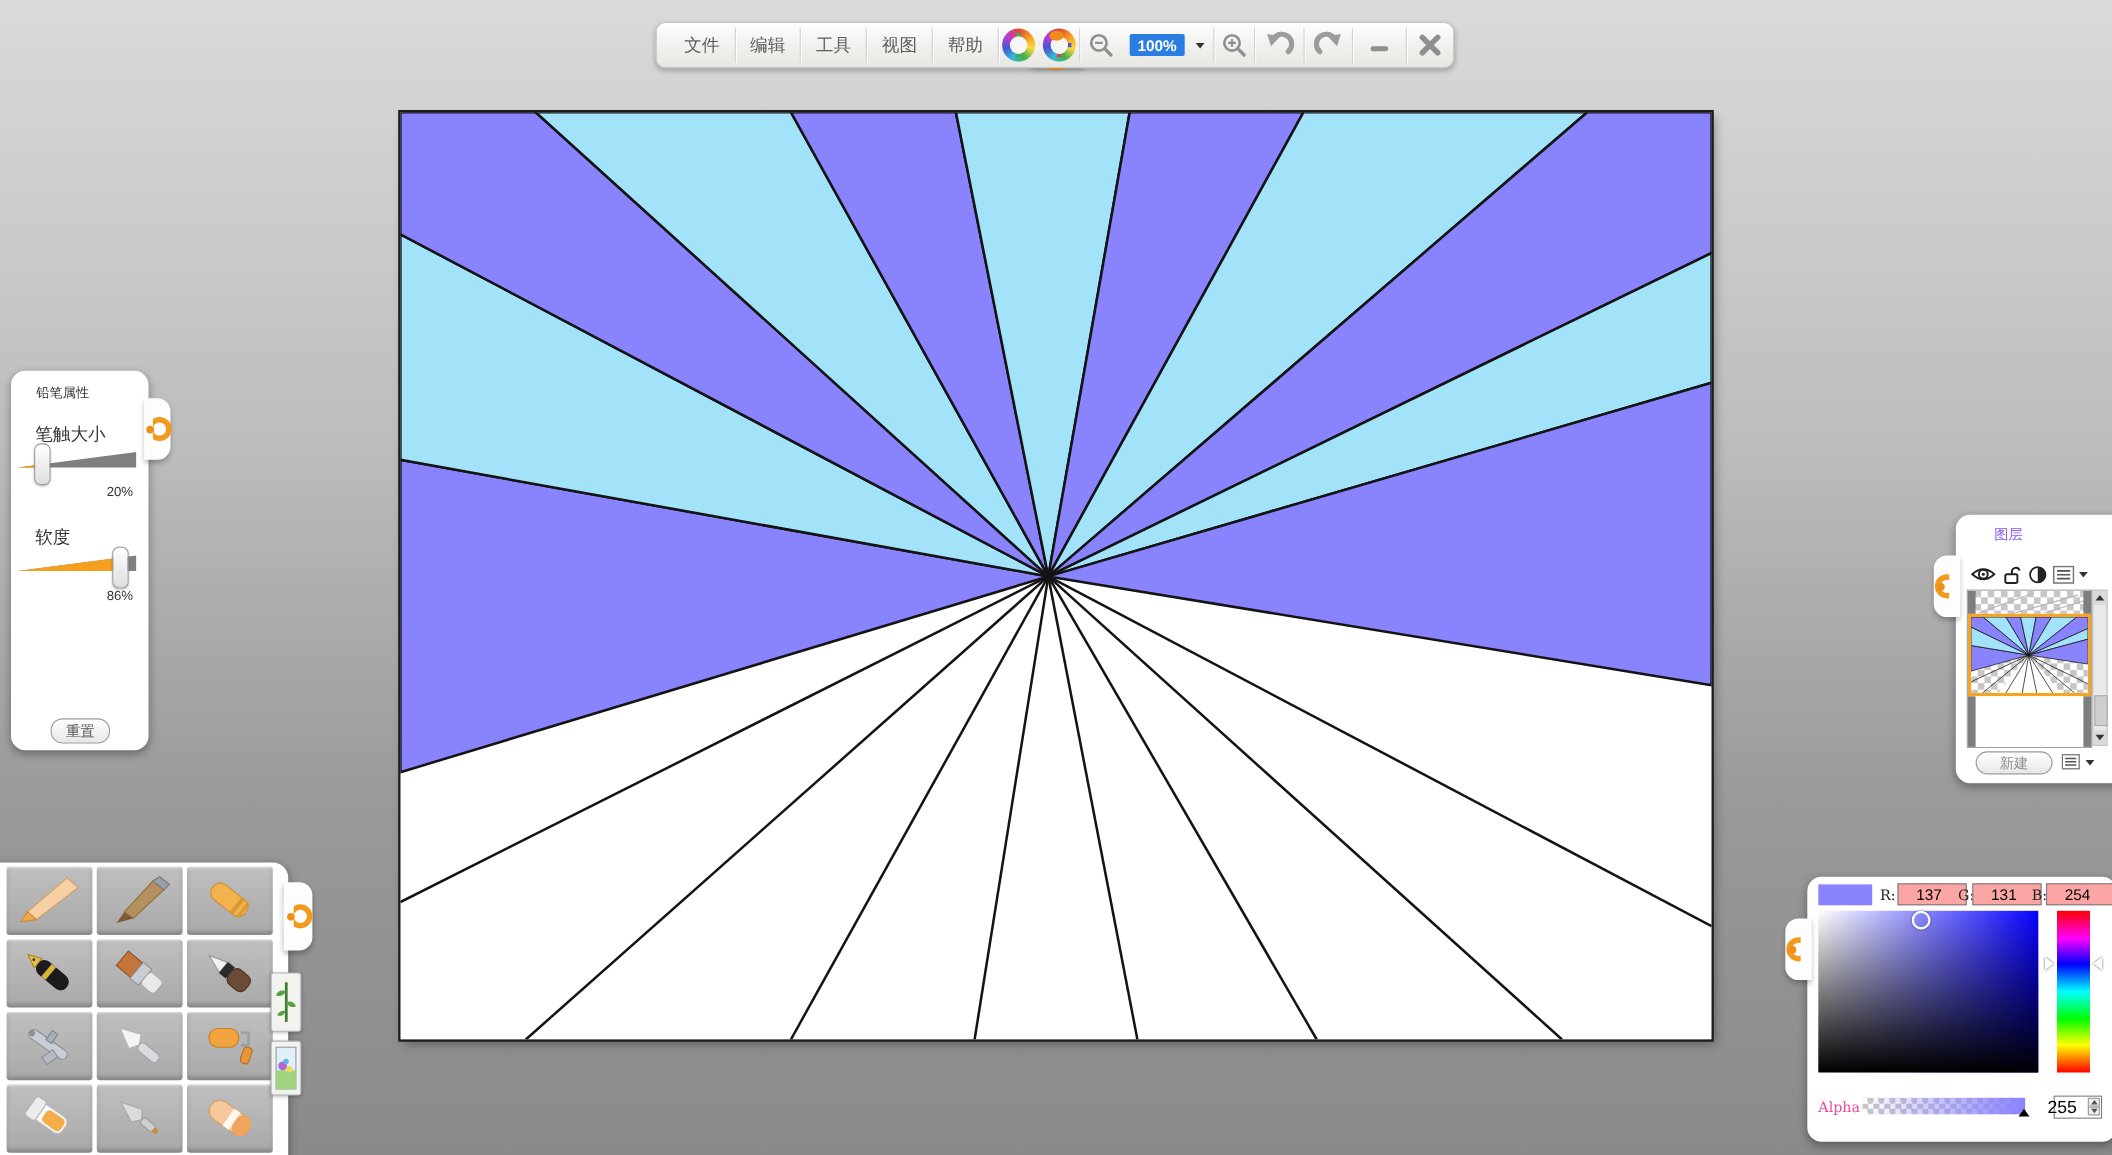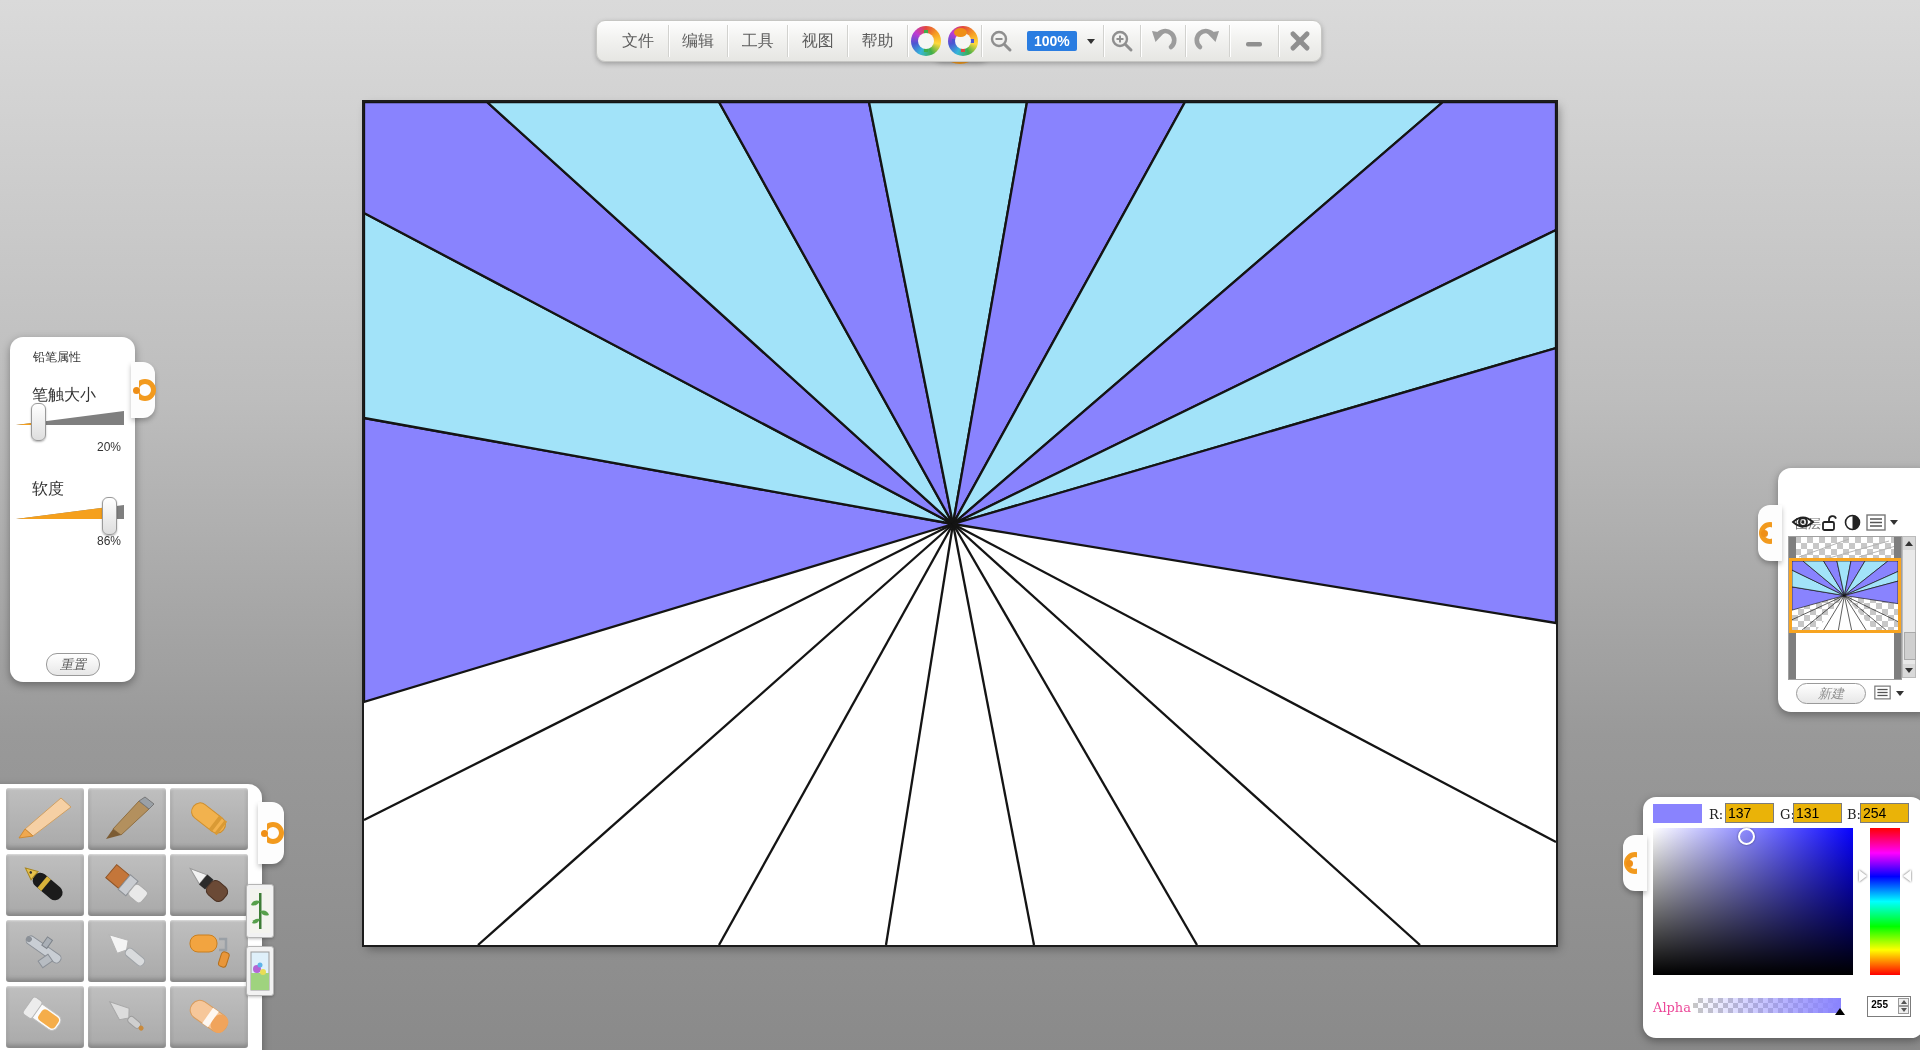--- a/index.html
+++ b/index.html
@@ -58,37 +58,37 @@
   .p-title{position:absolute;left:23px;top:12px;font-size:12px;color:#333;}
   .p-label{position:absolute;left:22px;font-size:16px;color:#333;}
   .wedge-track{position:absolute;left:6px;width:108px;height:26px;}
   .wedge-track svg{position:absolute;left:0;top:0;}
   .sl-thumb{position:absolute;top:-6px;width:13px;height:36px;border-radius:6px;
     background:linear-gradient(180deg,#fff,#dedede);border:1px solid #9a9a9a;
     box-shadow:0 1px 2px rgba(0,0,0,.3);}
   .sl-value{position:absolute;right:14px;font-size:12px;color:#333;}
   .pill-btn{position:absolute;border:1px solid #9a9a9a;border-radius:11px;
     background:linear-gradient(180deg,#fff,#e7e7e7);font-size:13px;color:#555;
-    display:flex;align-items:center;justify-content:center;font-style:italic;}
+    display:flex;align-items:center;justify-content:center;}
   #reset-btn{left:36px;top:316px;width:52px;height:21px;}
   
   #tools-panel{left:-14px;top:784px;width:276px;height:276px;border-radius:0 14px 0 0;}
   #tools-grid{position:absolute;left:20px;top:4px;display:grid;
     grid-template-columns:repeat(3,78px);grid-auto-rows:62px;gap:4px;}
   .tool-cell{background:linear-gradient(180deg,#bfbfbf,#a9a9a9);border-radius:3px;
     box-shadow:inset 0 -3px 4px rgba(0,0,0,.22),inset 0 1px 2px rgba(255,255,255,.55);
     display:flex;align-items:center;justify-content:center;}
   #tools-tab{right:-22px;top:18px;width:26px;height:62px;border-radius:0 12px 12px 0;}
   .mini-btn{position:absolute;left:260px;width:26px;background:#f2f2f2;
     border:1px solid #b5b5b5;border-radius:3px;box-shadow:0 1px 3px rgba(0,0,0,.25);
     display:flex;align-items:center;justify-content:center;}
   
   #layers-panel{left:1778px;top:468px;width:148px;height:244px;border-radius:13px 0 0 13px;}
   #layers-tab{left:-20px;top:37px;width:24px;height:56px;border-radius:12px 0 0 12px;}
-  #layers-title{position:absolute;left:17px;top:9px;font-size:13px;color:#737373;margin-top:38px;}
+  #layers-title{position:absolute;left:35px;top:9px;font-size:13px;color:#8b5cf6;}
   .lp-ic{position:absolute;top:46px;}
   #layer-list{position:absolute;left:10px;top:68px;width:112px;height:142px;
     border:1px solid #a0a0a0;background:#fff;overflow:hidden;}
   .layer-row{position:absolute;left:0;width:112px;}
   .edge-bar{position:absolute;top:0;bottom:0;width:7px;background:#7e7e7e;}
   .checker{background:repeating-conic-gradient(#c7c7c7 0% 25%,#fff 0% 50%);background-size:12px 12px;}
   #layer-sel{border:3px solid #f7a421;box-sizing:border-box;}
   #scrollbar{position:absolute;left:124px;top:68px;width:14px;height:142px;
     background:#e9e9e9;border:1px solid #bbb;box-sizing:border-box;}
   .sb-btn{position:absolute;left:0;width:12px;height:13px;background:#d9d9d9;
@@ -96,38 +96,38 @@
   .tri-up{width:0;height:0;border-left:4px solid transparent;border-right:4px solid transparent;border-bottom:5px solid #333;}
   .tri-dn{width:0;height:0;border-left:4px solid transparent;border-right:4px solid transparent;border-top:5px solid #333;}
   #sb-thumb{position:absolute;left:1px;top:95px;width:10px;height:26px;background:#cfcfcf;border:1px solid #aaa;}
   #new-layer-btn{left:18px;top:215px;width:68px;height:19px;color:#8f8f8f;}
   
   #color-panel{left:1643px;top:797px;width:281px;height:241px;}
   #color-tab{left:-20px;top:38px;width:24px;height:56px;border-radius:12px 0 0 12px;}
   #swatch{position:absolute;left:10px;top:7px;width:49px;height:19px;background:#8983fe;}
   .rgb-label{position:absolute;top:10px;font-size:13px;font-family:"DejaVu Serif",serif;color:#222;}
   .rgb-field{position:absolute;top:6px;width:45px;height:18px;border:1px solid #7c7c7c;
-    font-size:14px;font-family:"Liberation Sans",sans-serif;padding:0 0 0 2px;background:#eab308;}
+    font-size:14px;font-family:"Liberation Sans",sans-serif;padding:0 0 0 16px;background:#fca5a5;}
   #sv-box{position:absolute;left:10px;top:31px;width:200px;height:147px;
     background:linear-gradient(to bottom,rgba(0,0,0,0),#000),linear-gradient(to right,#fff,#0803ff);}
   #sv-cursor{position:absolute;width:13px;height:13px;border:2px solid #fff;border-radius:50%;
     box-shadow:0 0 2px rgba(0,0,0,.6);}
   #hue-bar{position:absolute;left:227px;top:31px;width:30px;height:147px;
     background:linear-gradient(180deg,#f00 0%,#f0f 17%,#00f 33%,#0ff 50%,#0f0 67%,#ff0 83%,#f00 100%);}
   .hue-mark{position:absolute;width:0;height:0;border-top:6px solid transparent;border-bottom:6px solid transparent;}
   #hue-mark-l{left:216px;border-left:8px solid #fdfdfd;filter:drop-shadow(0 0 1px #555);}
   #hue-mark-r{left:260px;border-right:8px solid #fdfdfd;filter:drop-shadow(0 0 1px #555);}
   #alpha-label{position:absolute;left:10px;top:203px;font-size:13px;font-family:"DejaVu Serif",serif;color:#ec4899;}
   #alpha-bar{position:absolute;left:50px;top:201px;width:148px;height:15px;
     background-size:10px 10px;position:absolute;}
   #alpha-grad{position:absolute;inset:0;background:linear-gradient(to right,rgba(137,131,254,0),#8983fe);}
   #alpha-mark{position:absolute;width:0;height:0;border-left:5px solid transparent;
     border-right:5px solid transparent;border-bottom:7px solid #000;bottom:-2px;}
   #alpha-box{position:absolute;left:224px;top:199px;width:42px;height:19px;border:1px solid #7c7c7c;background:#fff;}
-  #alpha-value{position:absolute;right:22px;top:2px;font-size:10px;font-weight:bold;}
+  #alpha-value{position:absolute;right:22px;top:2px;font-size:16px;}
   .spin{position:absolute;right:1px;width:11px;height:8px;border:1px solid #9a9a9a;
     background:#eee;display:flex;align-items:center;justify-content:center;box-sizing:border-box;}
   .spin .t{width:0;height:0;border-left:3px solid transparent;border-right:3px solid transparent;}
   #spin-up{top:1px;}#spin-up .t{border-bottom:4px solid #555;}
   #spin-dn{top:9px;}#spin-dn .t{border-top:4px solid #555;}
 </style>
 </head>
 <body>
 
 <div id="toolbar-tab" class="abs">

